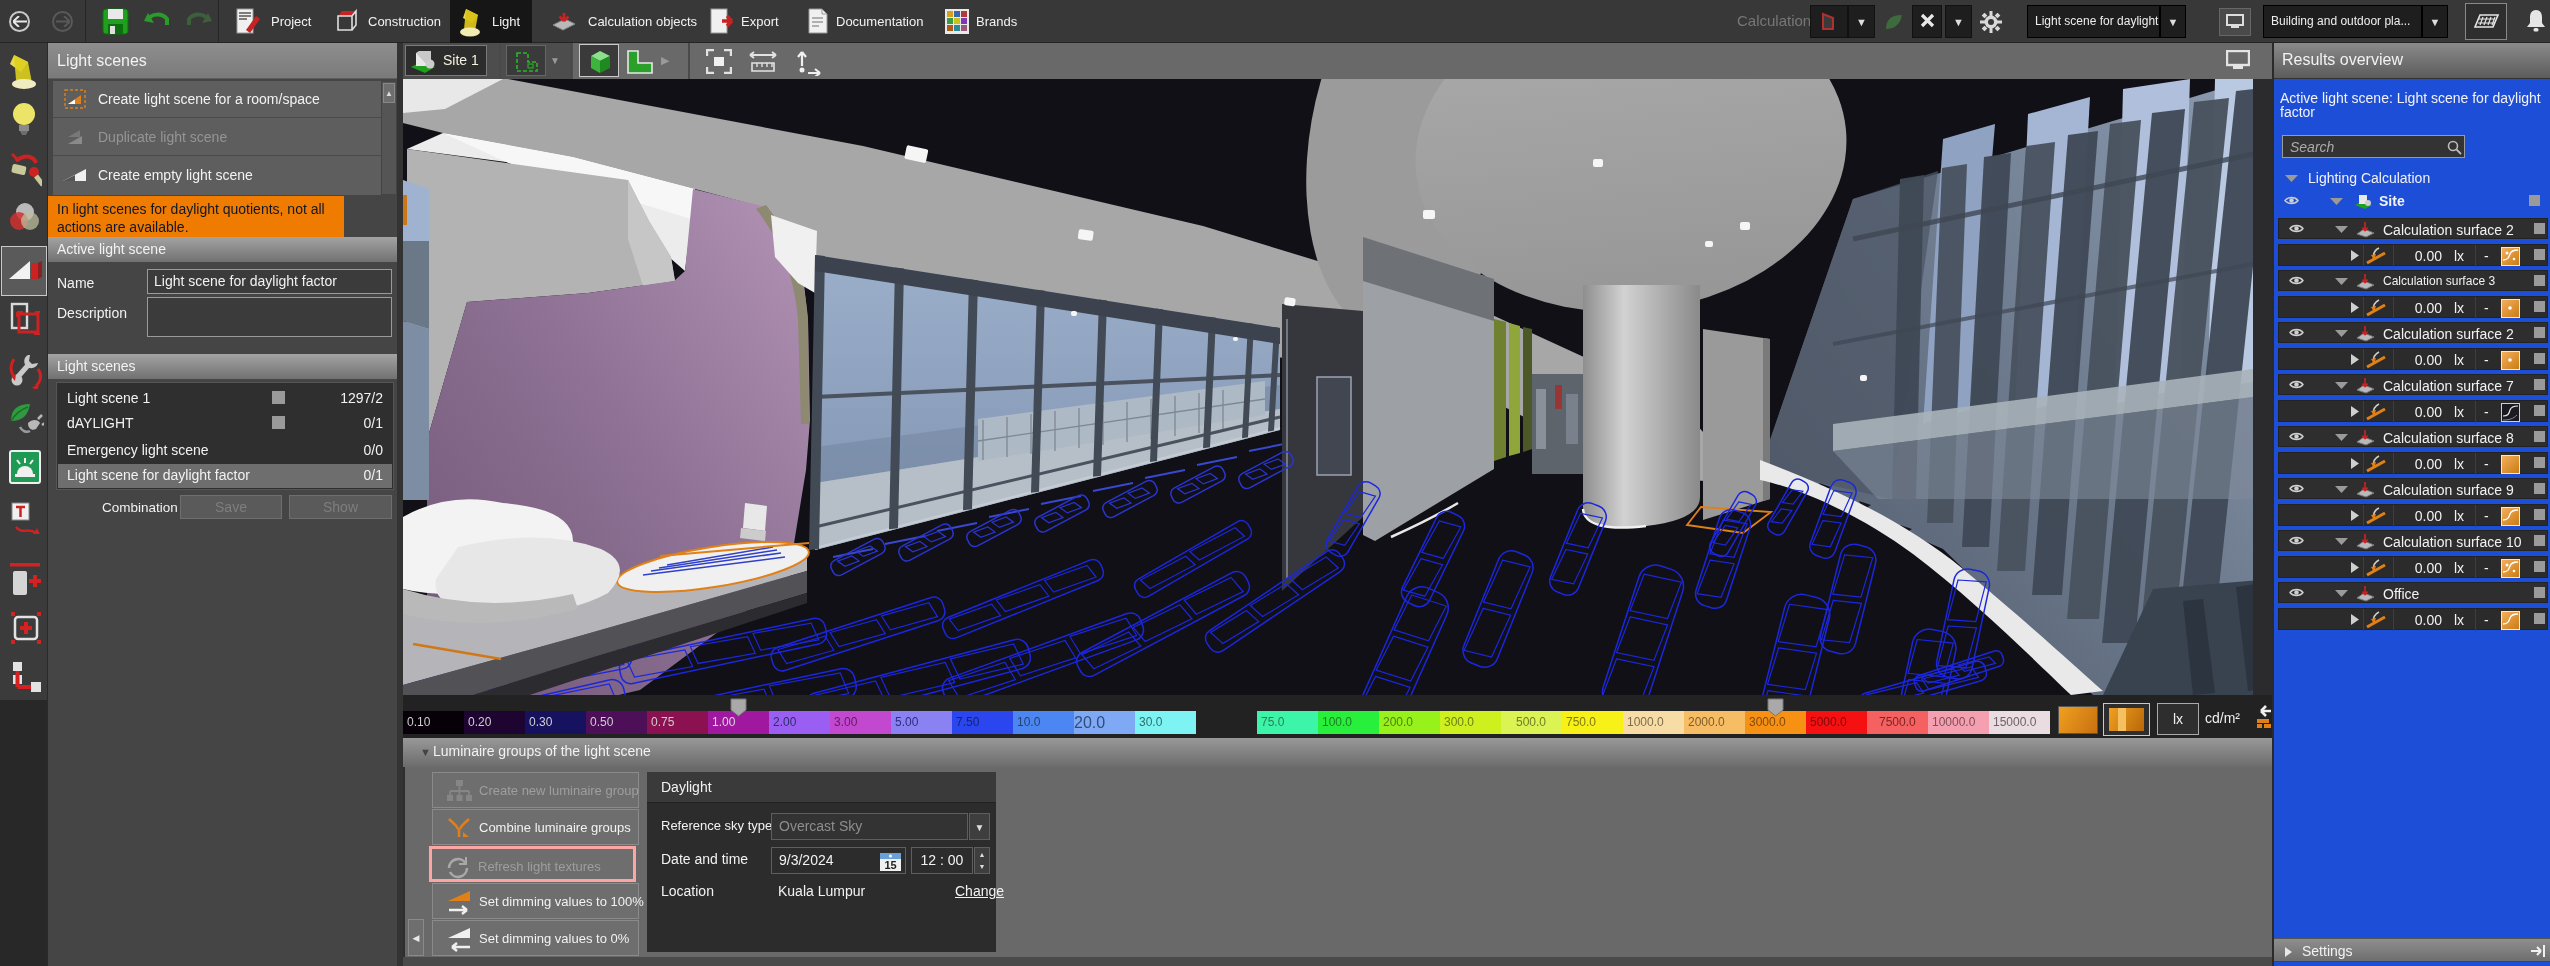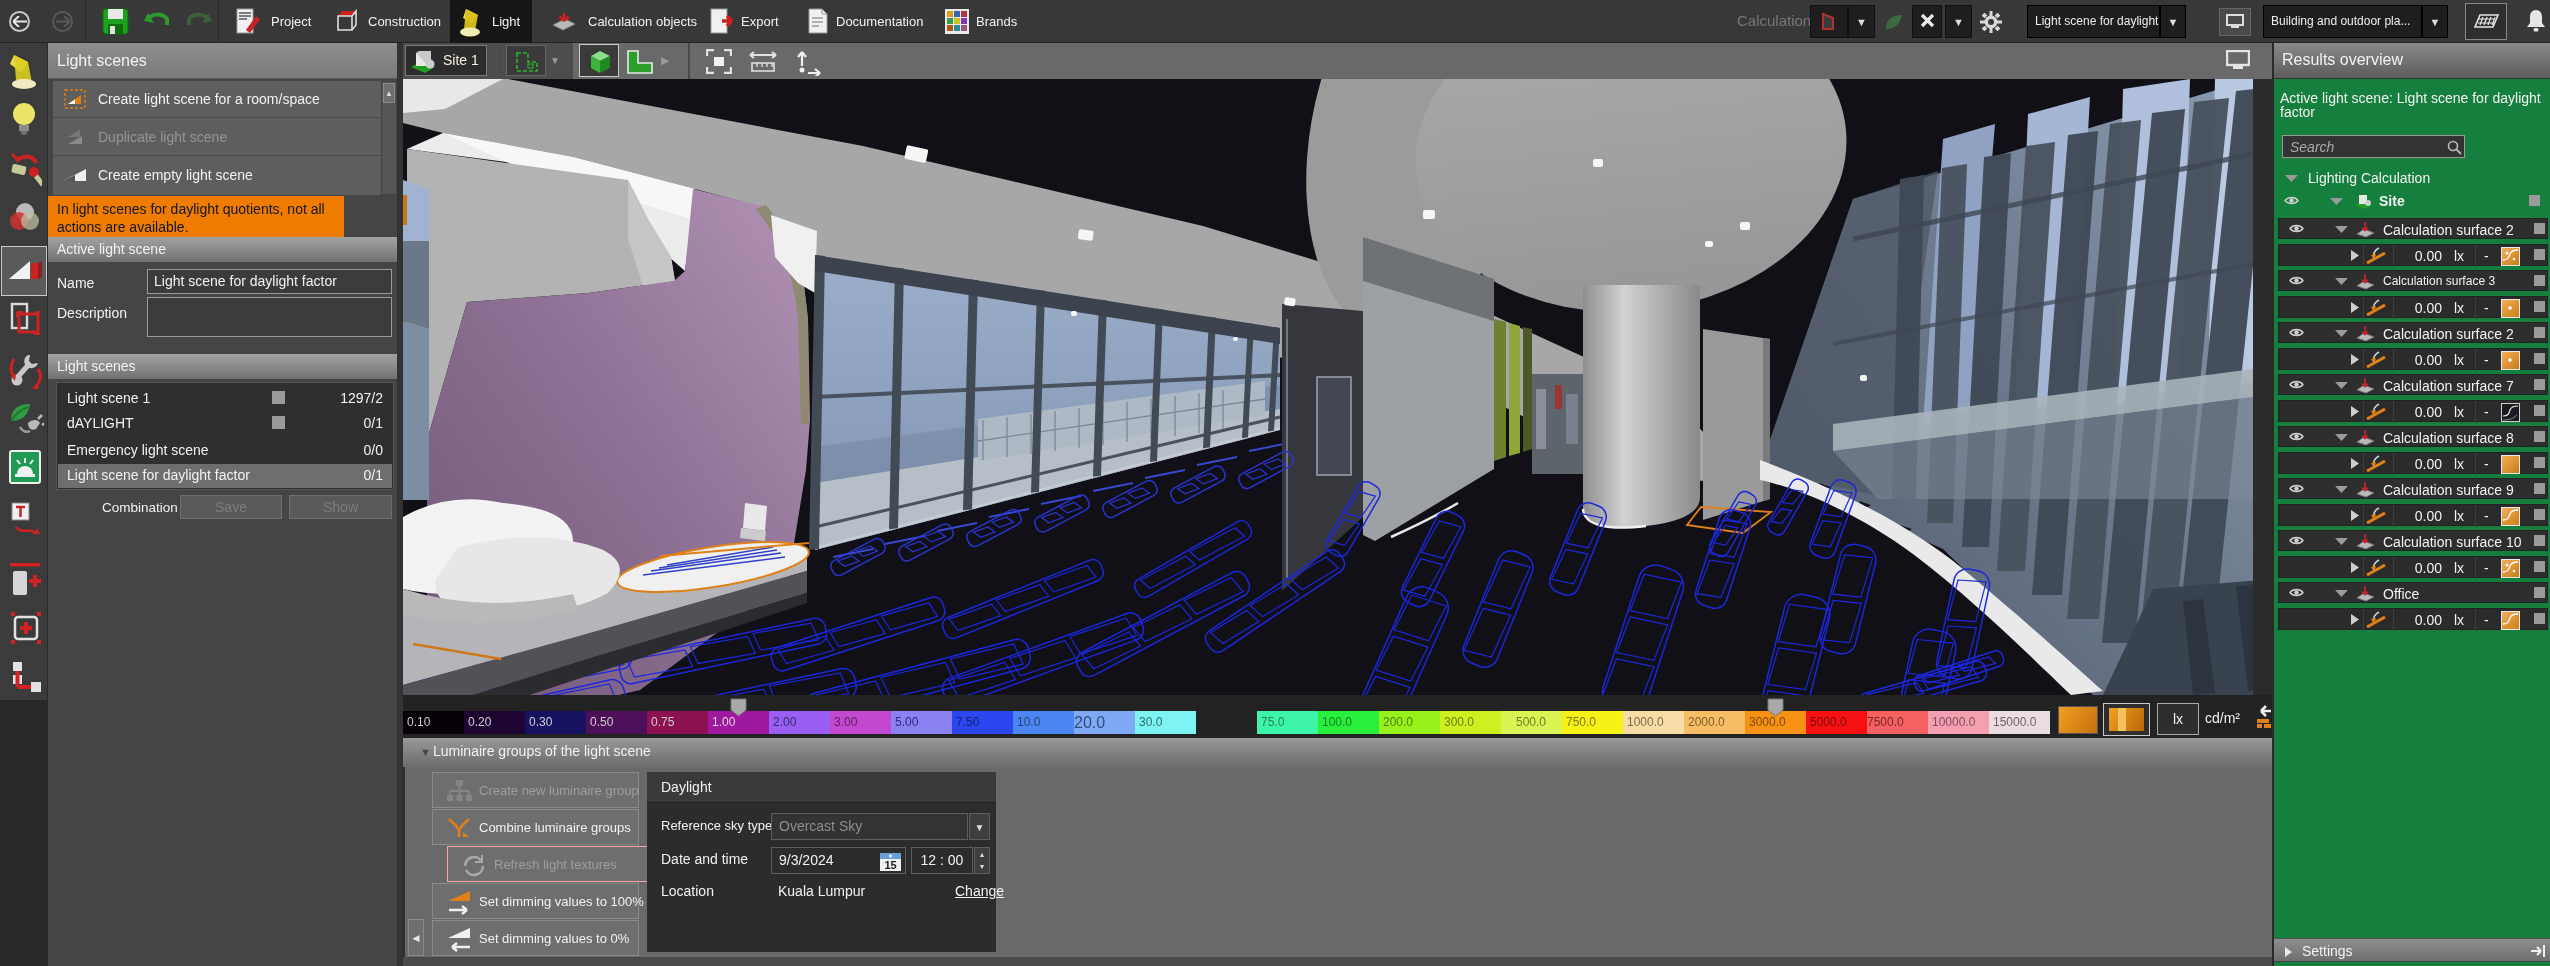--- a/index.html
+++ b/index.html
@@ -725,21 +725,21 @@
         <div class="abs" style="left:854px;top:0;width:61px;height:23px;background:#3cf5a8;color:#2e7e56;font-size:12px;line-height:23px;padding-left:4px;">75.0</div>
         <div class="abs" style="left:915px;top:0;width:61px;height:23px;background:#28ee3c;color:#1e7e26;font-size:12px;line-height:23px;padding-left:4px;">100.0</div>
         <div class="abs" style="left:976px;top:0;width:61px;height:23px;background:#97f21c;color:#4e7e16;font-size:12px;line-height:23px;padding-left:4px;">200.0</div>
         <div class="abs" style="left:1037px;top:0;width:61px;height:23px;background:#cdf01e;color:#6e7e16;font-size:12px;line-height:23px;padding-left:4px;">300.0</div>
         <div class="abs" style="left:1098px;top:0;width:61px;height:23px;background:#dcf453;color:#6e7e26;font-size:12px;line-height:23px;padding-left:15px;">500.0</div>
         <div class="abs" style="left:1159px;top:0;width:61px;height:23px;background:#f7f117;color:#7e7a16;font-size:12px;line-height:23px;padding-left:4px;">750.0</div>
         <div class="abs" style="left:1220px;top:0;width:61px;height:23px;background:#f7dca5;color:#7e6e4e;font-size:12px;line-height:23px;padding-left:4px;">1000.0</div>
         <div class="abs" style="left:1281px;top:0;width:61px;height:23px;background:#f7bd64;color:#7e5e2e;font-size:12px;line-height:23px;padding-left:4px;">2000.0</div>
         <div class="abs" style="left:1342px;top:0;width:61px;height:23px;background:#f79114;color:#7e4a0e;font-size:12px;line-height:23px;padding-left:4px;">3000.0</div>
         <div class="abs" style="left:1403px;top:0;width:61px;height:23px;background:#f51111;color:#7a0b0b;font-size:12px;line-height:23px;padding-left:4px;">5000.0</div>
-        <div class="abs" style="left:1464px;top:0;width:71px;height:23px;background:#f56060;color:#7a2626;font-size:12px;line-height:23px;padding-left:0;">7500.0</div>
+        <div class="abs" style="left:1464px;top:0;width:71px;height:23px;background:#f56060;color:#7a2626;font-size:12px;line-height:23px;padding-left:12px;">7500.0</div>
         <div class="abs" style="left:1525px;top:0;width:61px;height:23px;background:#f5a0b0;color:#7e4e5a;font-size:12px;line-height:23px;padding-left:4px;">10000.0</div>
         <div class="abs" style="left:1586px;top:0;width:61px;height:23px;background:#e9dde1;color:#6e6266;font-size:12px;line-height:23px;padding-left:4px;">15000.0</div>
       </div>
 
     <svg class="abs" style="left:327px;top:3px" width="17" height="19">
         <path d="M1 1 h15 v11 l-7.5 6 l-7.5 -6 Z" fill="#a9a9a9" stroke="#777"></path>
       </svg>
     <svg class="abs" style="left:1364px;top:3px" width="17" height="19">
         <path d="M1 1 h15 v11 l-7.5 6 l-7.5 -6 Z" fill="#a9a9a9" stroke="#777"></path>
       </svg>
@@ -774,21 +774,21 @@
       </svg>
       <div style="padding:10px 0 0 46px;color:#9e9e9e;font-size:13px;white-space:nowrap;">Create new luminaire group</div>
     </div>
     <div class="abs" style="left:27px;top:42px;width:207px;height:36px;background:#6e6e6e;border:1px solid #8a8a8a;">
       <svg class="abs" style="left:13px;top:6px" width="26" height="25">
         <path d="M3 3 C8 8 10 8 12 13 M23 3 C18 8 16 8 14 13 M13 13 v8" stroke="#e08018" stroke-width="2.6" fill="none"></path>
         <path d="M17 16 l6 5 h-6 Z" fill="#e08018"></path>
       </svg>
       <div style="padding:10px 0 0 46px;color:#f2f2f2;font-size:13px;white-space:nowrap;">Combine luminaire groups</div>
     </div>
-    <div class="abs" style="left:42px;top:79px;width:207px;height:36px;background:#6e6e6e;border:1px solid #fca5a5;">
+    <div class="abs" style="left:24px;top:79px;width:207px;height:36px;background:#6e6e6e;border:3px solid #fca5a5;">
       <svg class="abs" style="left:13px;top:6px" width="26" height="25" opacity="0.55">
         <path d="M4 13 a9 9 0 0 1 17 -4 M22 13 a9 9 0 0 1 -17 4" stroke="#d9d9d9" stroke-width="2.6" fill="none"></path>
         <path d="M21 2 v7 h-7" stroke="#d9d9d9" stroke-width="2" fill="none"></path>
       </svg>
       <div style="padding:10px 0 0 46px;color:#9e9e9e;font-size:13px;white-space:nowrap;">Refresh light textures</div>
     </div>
     <div class="abs" style="left:27px;top:116px;width:207px;height:36px;background:#6e6e6e;border:1px solid #8a8a8a;">
       <svg class="abs" style="left:13px;top:5px" width="28" height="27">
         <path d="M2 12 L24 12 L24 2 Z" fill="#e08018"></path>
         <path d="M3 21 h18 M21 21 l-5 -4 M21 21 l-5 4" stroke="#f0f0f0" stroke-width="2.4" fill="none"></path>
@@ -825,21 +825,21 @@
         <div style="color:#ddd;font-size:7px;text-align:center;line-height:13px;">▲</div>
         <div style="color:#ddd;font-size:7px;text-align:center;line-height:11px;">▼</div>
       </div>
       <div class="abs txt" style="left:14px;top:111px;">Location</div>
       <div class="abs txt" style="left:131px;top:111px;">Kuala Lumpur</div>
       <div class="abs txt" style="left:308px;top:111px;text-decoration:underline;">Change</div>
     </div>
   </div>
   <div class="abs" style="left:403px;top:957px;width:1869px;height:9px;background:#4a4a4a;"></div>
 
-  <div class="abs" id="rightpanel" style="left:2272px;top:43px;width:278px;height:923px;background:#15803d;border-left:2px solid #2a2a2a;">
+  <div class="abs" id="rightpanel" style="left:2272px;top:43px;width:278px;height:923px;background:#1d4ed8;border-left:2px solid #2a2a2a;">
     <div class="abs" style="left:0;top:0;width:278px;height:36px;background:linear-gradient(#8a8a8a,#5c5c5c);border-bottom:1px solid #333;">
       <div class="txt" style="padding:8px 0 0 8px;font-size:16px;">Results overview</div>
     </div>
     <div class="abs" style="left:6px;top:48px;color:#f2f2f2;font-size:14px;line-height:14px;">Active light scene: Light scene for daylight<br>factor</div>
     <div class="abs" style="left:8px;top:92px;width:183px;height:23px;background:#333;border:1px solid #9a9a9a;">
       <div style="padding:3px 0 0 7px;color:#aaa;font-size:14px;font-style:italic;">Search</div>
       <svg class="abs" style="left:164px;top:4px" width="15" height="15">
           <circle cx="6" cy="6" r="4.5" fill="none" stroke="#bbb" stroke-width="1.6"></circle>
           <path d="M9.5 9.5 L14 14" stroke="#bbb" stroke-width="1.8"></path>
         </svg>

